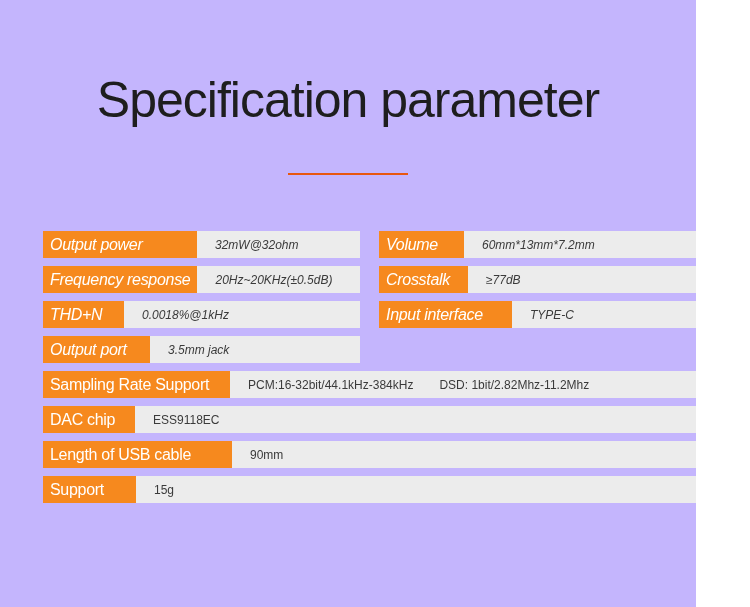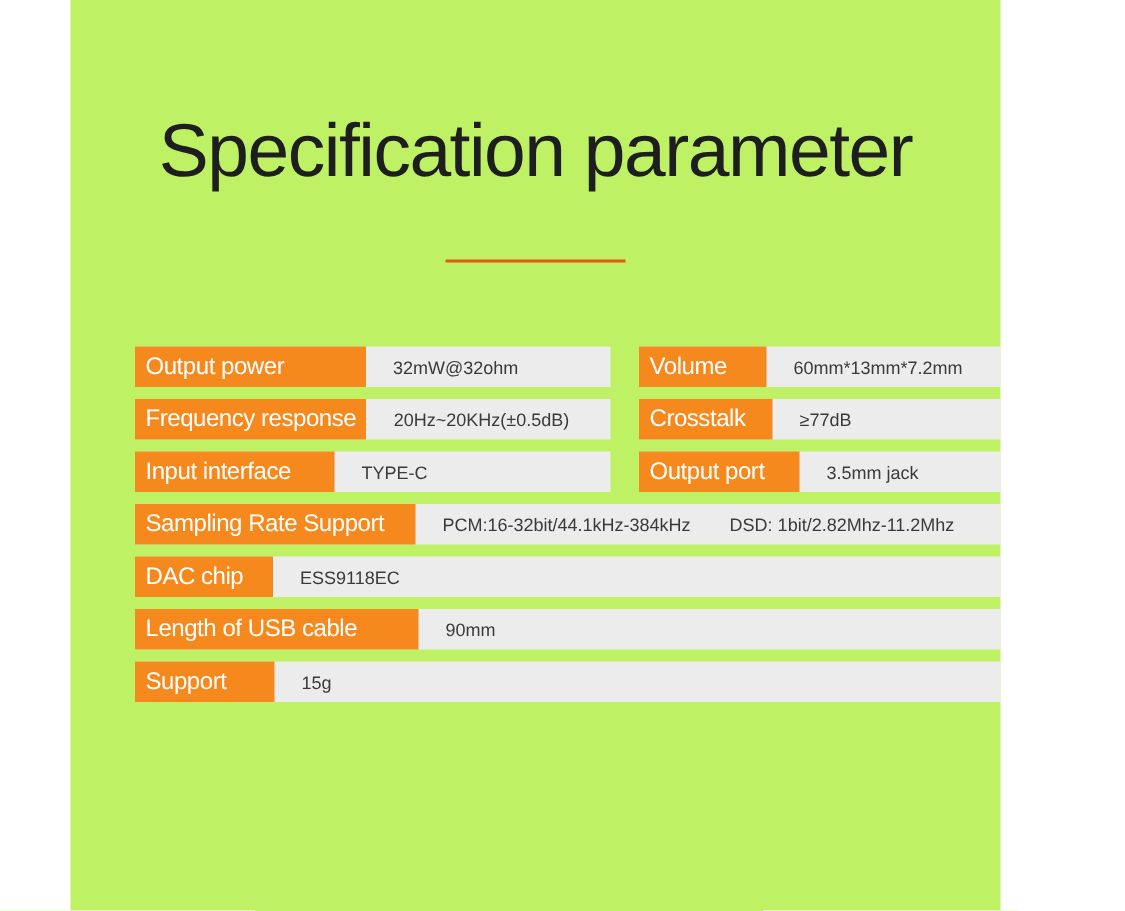--- a/index.html
+++ b/index.html
@@ -3,25 +3,24 @@
 <meta charset="utf-8">
 <style>
   html, body {
     margin: 0;
     padding: 0;
     background: #ffffff;
     font-family: "Liberation Sans", "DejaVu Sans", sans-serif;
   }
   .page {
     position: relative;
-    width: 620px;
+    width: 696px;
     height: 607px;
-    background: #bef264;
+    background: #c4b5fd;
     overflow: hidden;
-    margin-left: 47px;
   }
   .page-title {
     margin: 68px 0 0 0;
     text-align: center;
     font-size: 50px;
     font-weight: 500;
     letter-spacing: -1px;
     color: #1e1e1e;
     line-height: 1.3;
   }
@@ -36,20 +35,21 @@
     flex-direction: column;
     gap: 8px;
     width: 663px;
     margin: 56px 0 0 43px;
   }
   .two-col-grid {
     display: grid;
     grid-template-columns: 317px 327px;
     column-gap: 19px;
     row-gap: 8px;
+    font-style: italic;
   }
   .spec-row {
     height: 27px;
     display: flex;
     align-items: stretch;
     background: #ececec;
   }
   .spec-label {
     background: #f6891e;
     color: #ffffff;
@@ -100,20 +100,24 @@
       <div class="spec-row">
         <span class="spec-label" style="min-width:154px">Frequency response</span>
         <span class="spec-value">20Hz~20KHz(±0.5dB)</span>
       </div>
       <div class="spec-row">
         <span class="spec-label" style="min-width:89px">Crosstalk</span>
         <span class="spec-value">≥77dB</span>
       </div>
 
       <div class="spec-row">
+        <span class="spec-label" style="min-width:81px">THD+N</span>
+        <span class="spec-value">0.0018%@1kHz</span>
+      </div>
+      <div class="spec-row">
         <span class="spec-label" style="min-width:133px">Input interface</span>
         <span class="spec-value">TYPE-C</span>
       </div>
 
       <div class="spec-row">
         <span class="spec-label" style="min-width:107px">Output port</span>
         <span class="spec-value">3.5mm jack</span>
       </div>
 
     </div>

